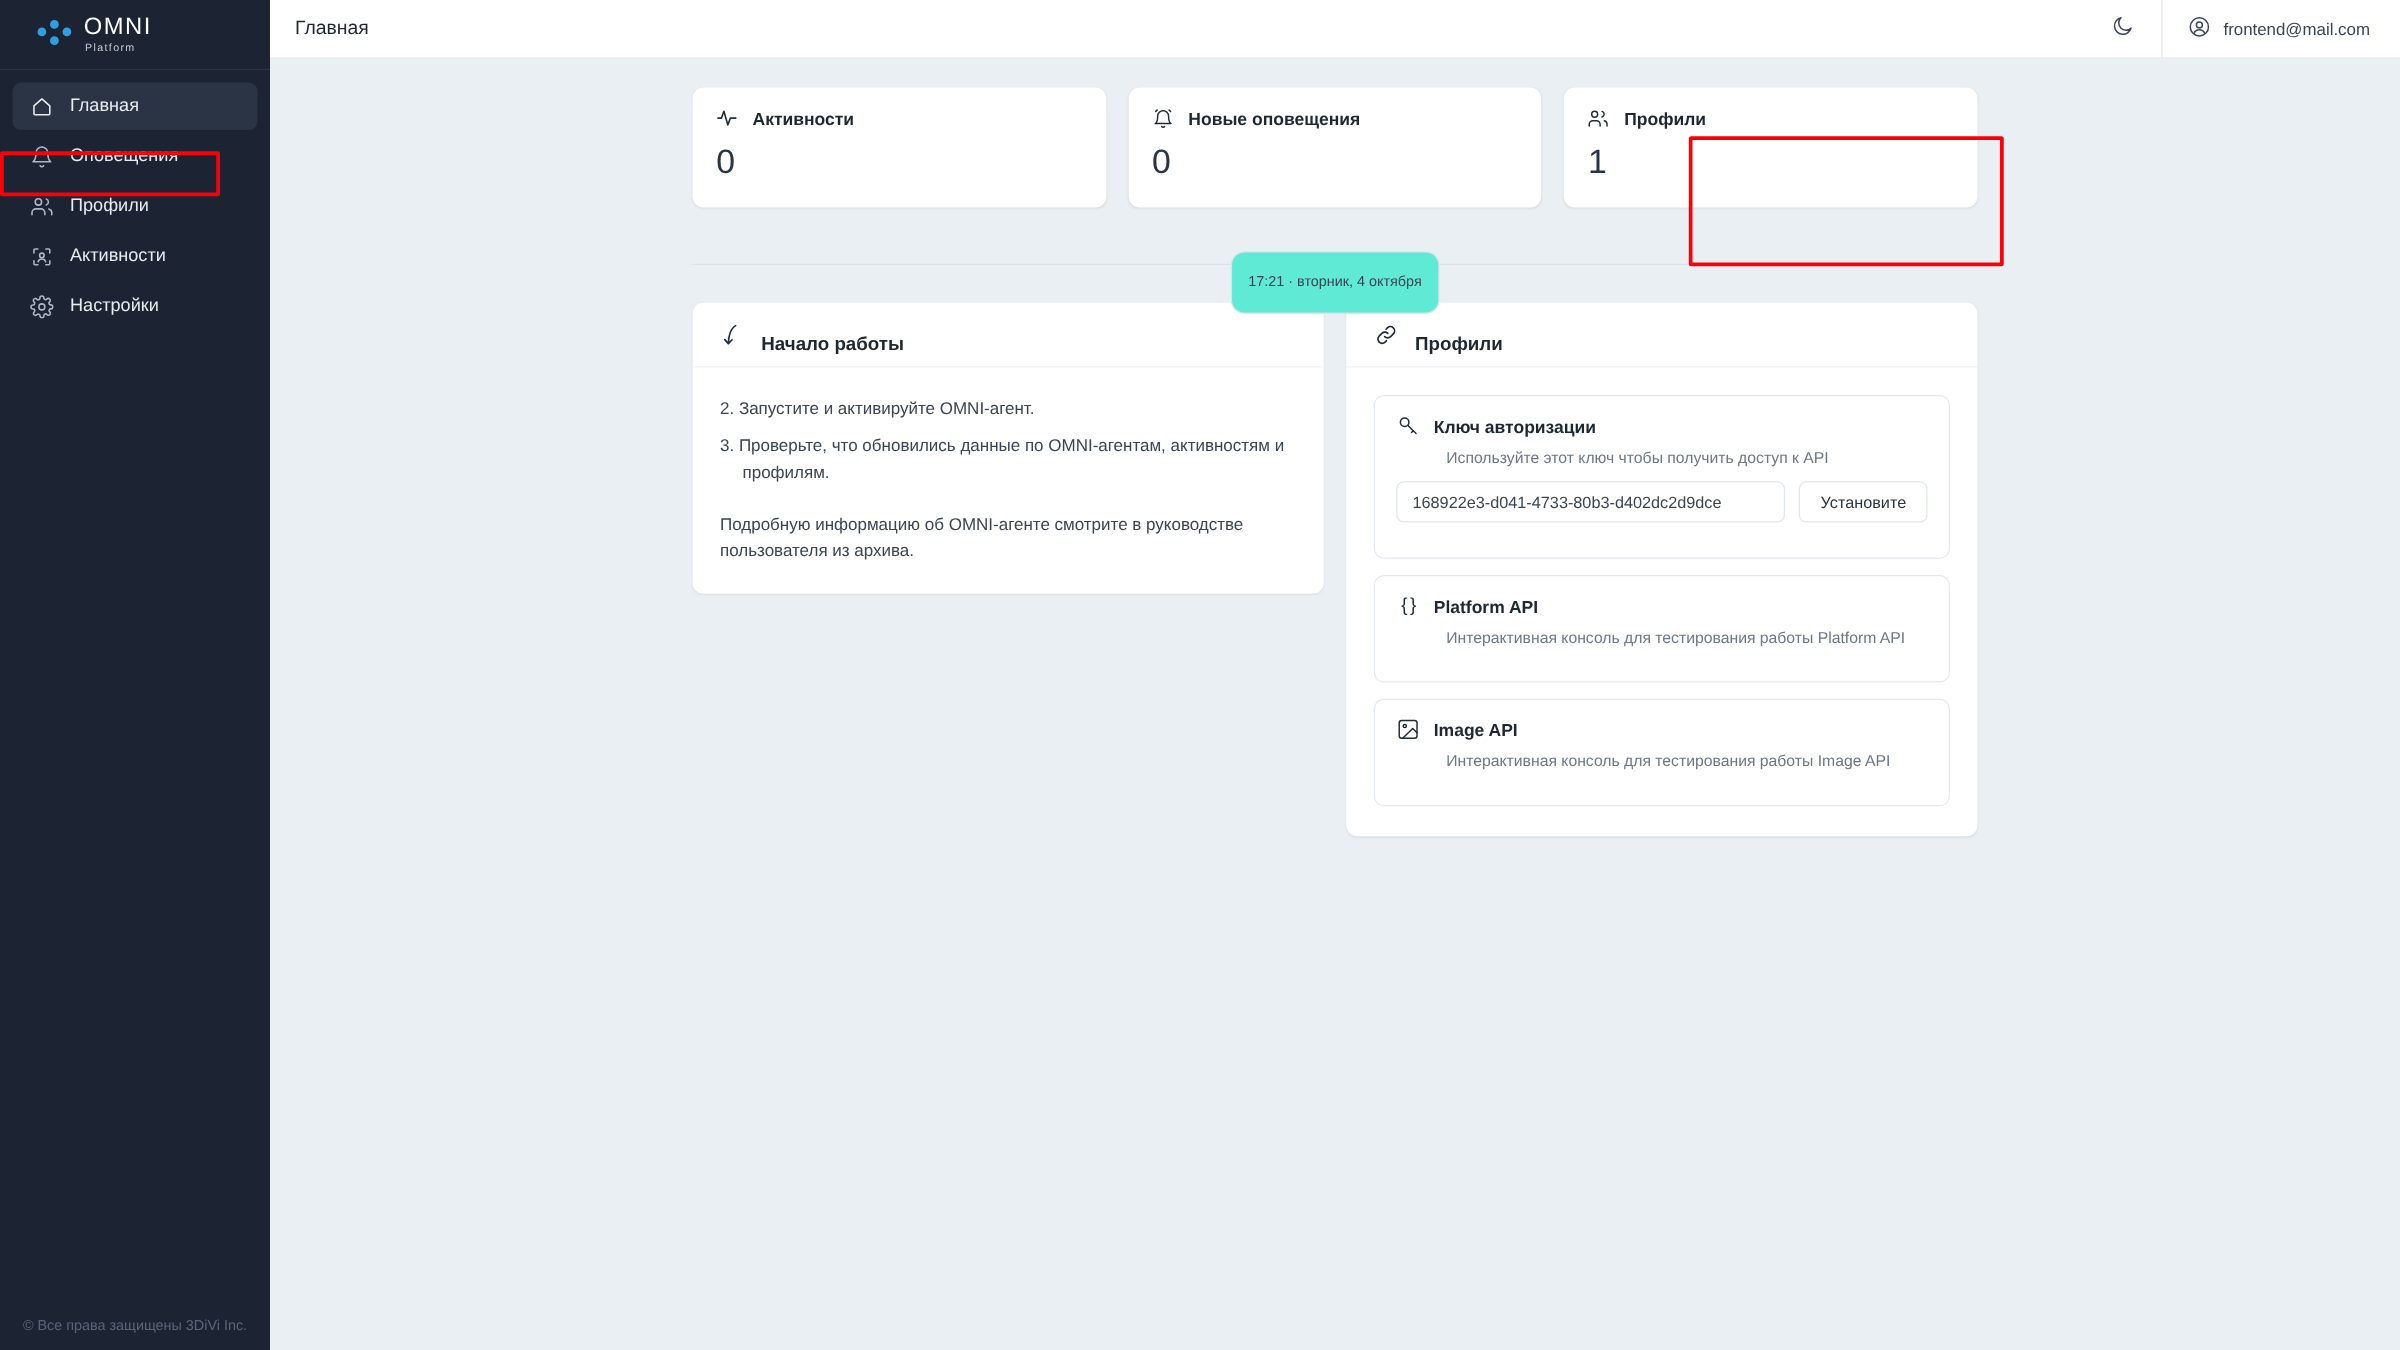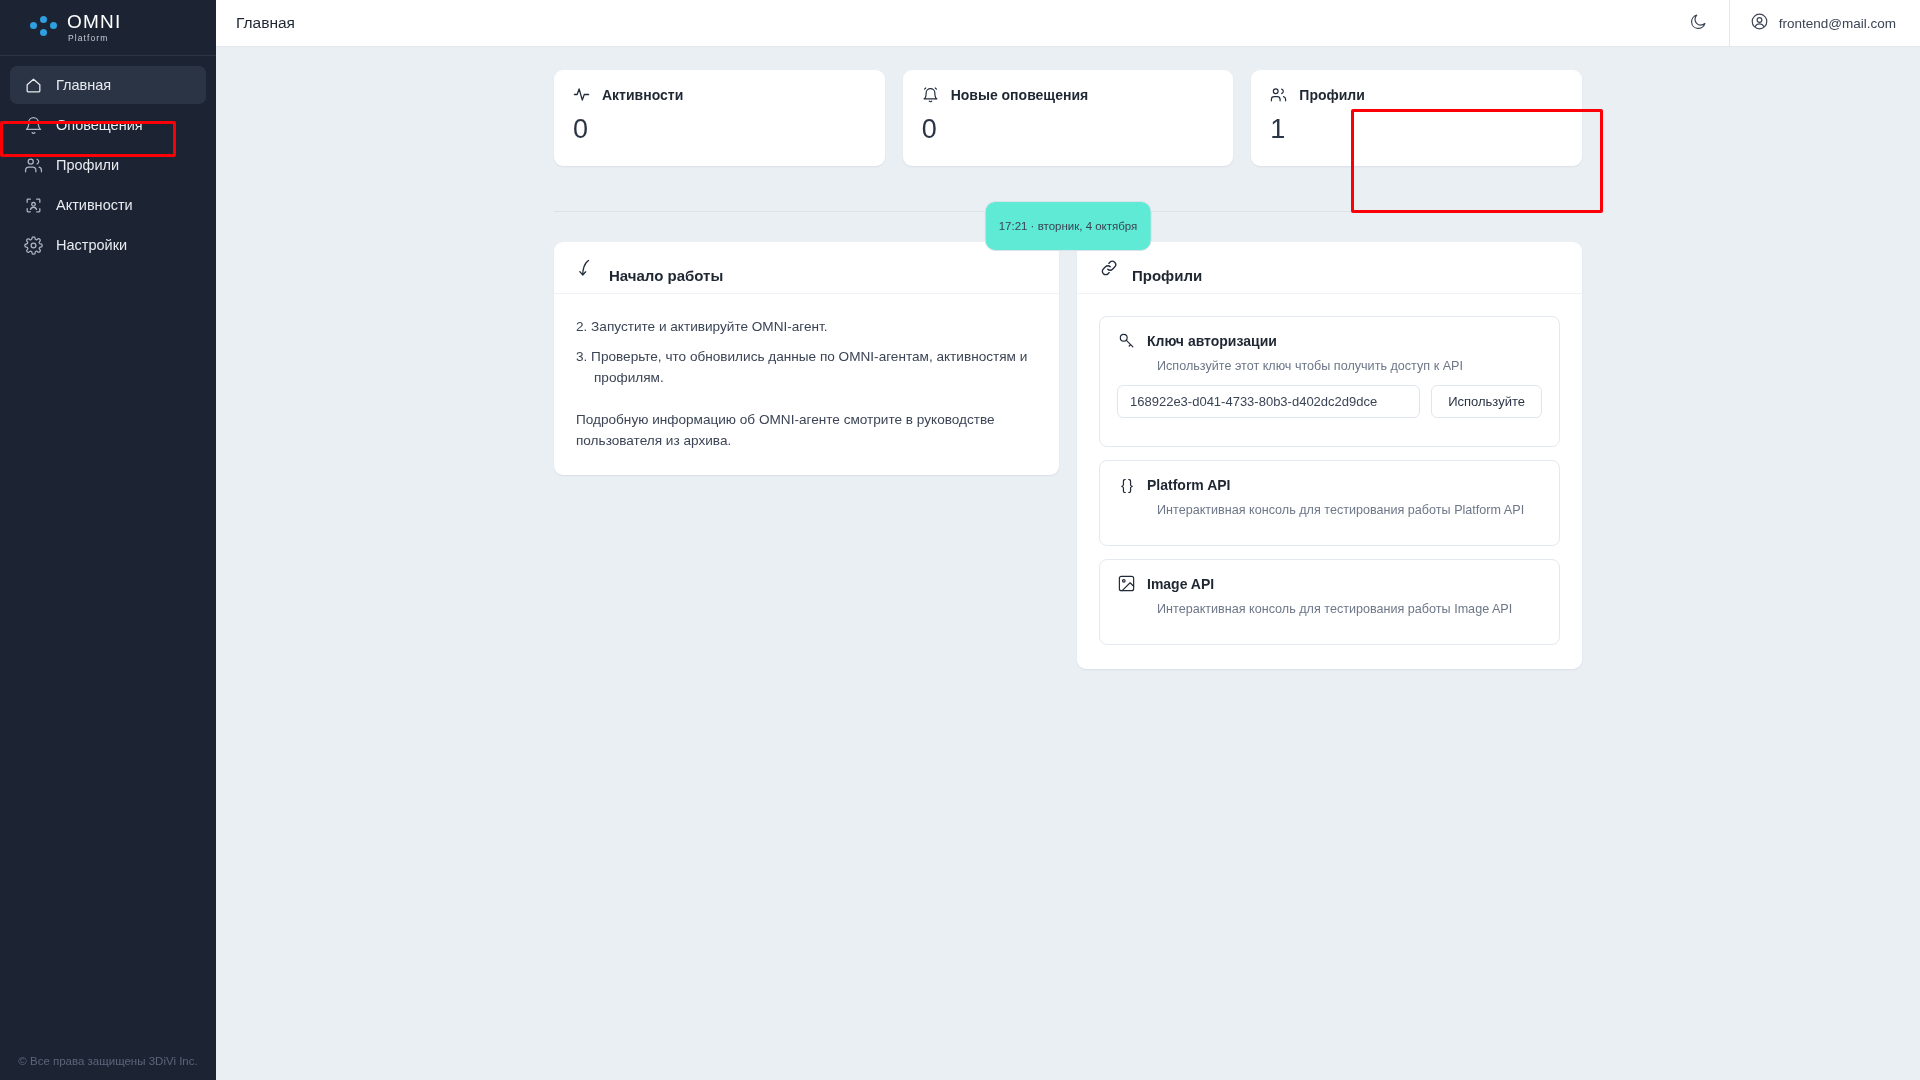--- a/index.html
+++ b/index.html
@@ -389,21 +389,21 @@
                         <circle cx="8.5" cy="8.5" r="4.3"></circle>
                         <path d="M11.6 11.6 20 20"></path>
                         <path d="M17.2 17.2 15.4 19"></path>
                       </svg>
                   </span>
                   <span class="res-title">Ключ авторизации</span>
                 </div>
                 <div class="res-desc">Используйте этот ключ чтобы получить доступ к API</div>
                 <div class="key-row">
                   <input class="key-input" type="text" readonly="" value="168922e3-d041-4733-80b3-d402dc2d9dce" style="">
-                  <button class="copy-btn">Используйте</button>
+                  <button class="copy-btn">Установите</button>
                 </div>
               </div>
 
               <div class="res-item">
                 <div class="res-head">
                   <span class="res-ico brace">{&nbsp;}</span>
                   <span class="res-title">Platform API</span>
                 </div>
                 <div class="res-desc">Интерактивная консоль для тестирования работы Platform API</div>
               </div>

